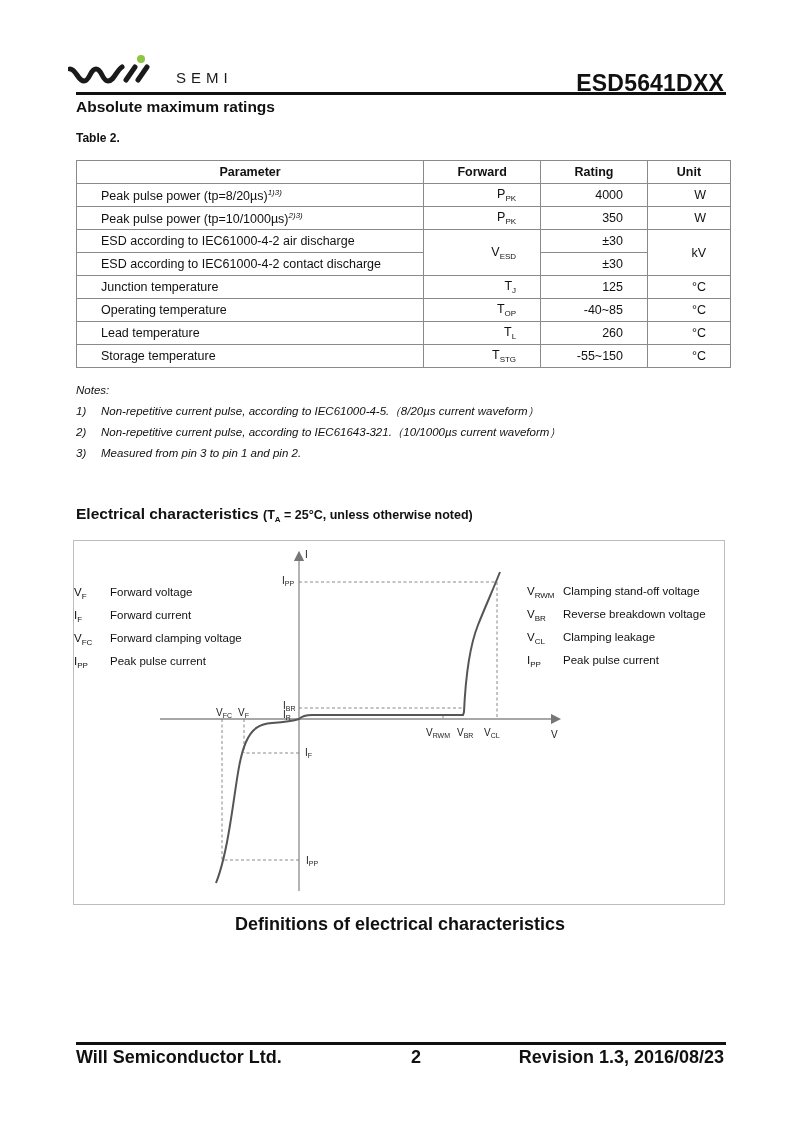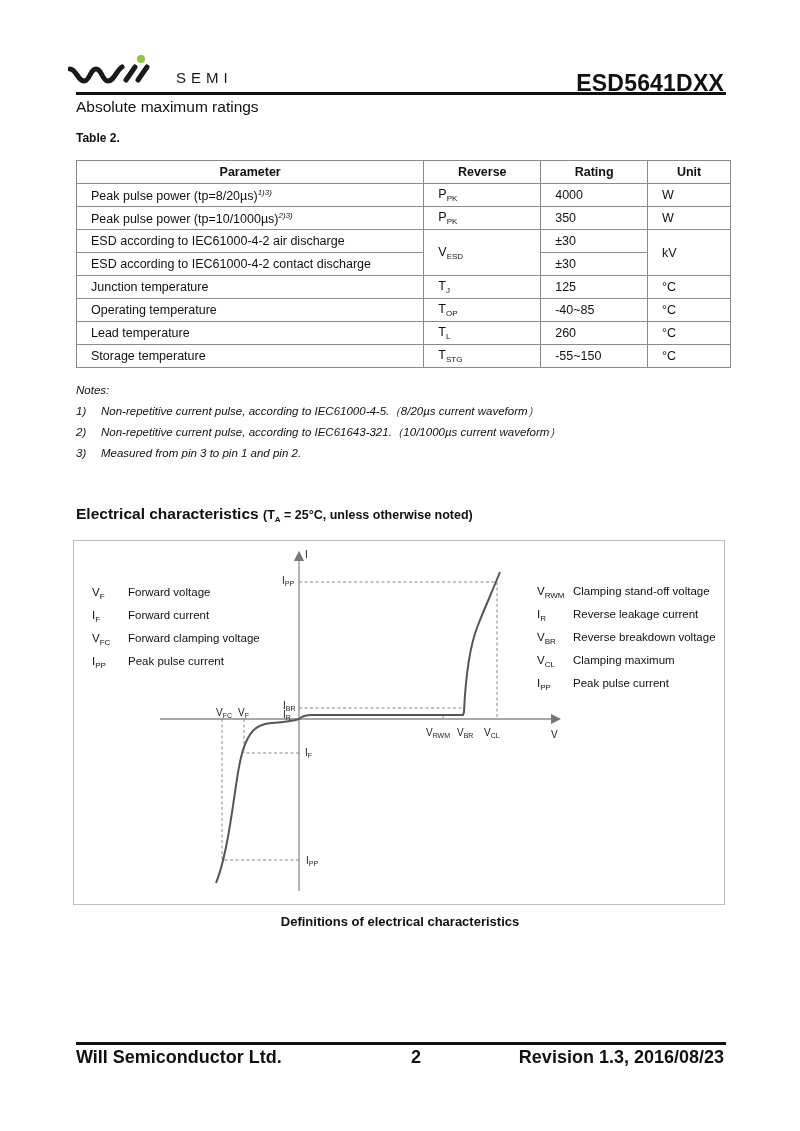--- a/index.html
+++ b/index.html
@@ -4,47 +4,47 @@
 <style>
   html, body { margin: 0; padding: 0; background: #ffffff; }
   body { width: 800px; height: 1131px; position: relative; overflow: hidden;
          font-family: "Liberation Sans", sans-serif; color: #111; }
   .abs { position: absolute; }
   
   .logo { left: 68px; top: 55px; width: 190px; height: 36px; }
   .logo svg { display: block; }
   .part-no { right: 76px; top: 70px; font-size: 23px; font-weight: bold; letter-spacing: 0.2px; }
   .rule-top { left: 76px; top: 92px; width: 650px; height: 3px; background: #111; }
-  .sec-title { left: 76px; top: 98px; font-size: 15.5px; font-weight: normal; }
+  .sec-title { left: 76px; top: 98px; font-size: 15.5px; font-weight: bold; }
   .table-cap { left: 76px; top: 131px; font-size: 12px; font-weight: bold; }
   
   table.ratings { position: absolute; left: 76px; top: 160px; width: 655px;
                   border-collapse: collapse; font-size: 12.5px; }
-  table.ratings th, table.ratings td { border: 1px solid #8a8a8a; height: 22px; padding: 0 14px; }
+  table.ratings th, table.ratings td { border: 1px solid #8a8a8a; height: 22px; padding: 0 24px; }
   table.ratings th { font-weight: bold; text-align: center; height: 22px; }
   table.ratings td.param { text-align: left; }
-  table.ratings td.c { text-align: left; }
+  table.ratings td.c { text-align: right; }
   sub { font-size: 8px; vertical-align: -3px; }
   sup { font-size: 8px; font-style: italic; vertical-align: 5px; }
   
   .notes { left: 76px; top: 380px; font-size: 11.5px; font-style: italic; line-height: 21px; }
   .notes .n { display: flex; }
   .notes .n .num { width: 25px; }
   
   .elec-title { left: 76px; top: 505px; font-size: 15.5px; font-weight: bold; }
   .elec-title .cond { font-size: 12.5px; }
   .chart-box { left: 73px; top: 540px; width: 650px; height: 363px; border: 1px solid #bdbdbd; }
   .chart-svg { left: 0; top: 0; }
   .legend { font-size: 11.5px; line-height: 19px; }
   .legend .row { display: flex; }
   .legend .sym { width: 36px; }
-  .legend-left { left: 92px; top: 583px; }
+  .legend-left { left: 74px; top: 583px; }
   .legend-right { left: 527px; top: 582px; }
-  .legend-right .sym { width: 36px; margin-left: 10px; }
-  .chart-caption { left: 0; width: 800px; top: 914px; text-align: center; font-size: 13px; font-weight: bold; }
+  .legend-right .sym { width: 36px; }
+  .chart-caption { left: 0; width: 800px; top: 914px; text-align: center; font-size: 18px; font-weight: bold; }
   
   .rule-bottom { left: 76px; top: 1042px; width: 650px; height: 3px; background: #111; }
   .footer { top: 1047px; font-size: 18px; font-weight: bold; }
   .footer-left { left: 76px; }
   .footer-center { left: 411px; }
   .footer-right { right: 76px; text-align: right; }
   .lbl { font-size: 10px; fill: #222; font-family: "Liberation Sans", sans-serif; }
   .lbl-sub { font-size: 7px; }
 </style>
 </head>
@@ -68,21 +68,21 @@
 <table class="ratings">
   <colgroup>
     <col style="width:348px">
       <col style="width:117px">
       <col style="width:107px">
       <col style="width:83px">
   </colgroup>
   <tbody>
       <tr>
     <th>Parameter</th>
-    <th>Reverse</th>
+    <th>Forward</th>
     <th>Rating</th>
     <th>Unit</th>
   </tr>
   <tr>
     <td class="param"><span>Peak pulse power (tp=8/20µs)</span><sup>1)3)</sup></td>
     <td class="c"><span>P</span><sub>PK</sub></td>
     <td class="c">4000</td>
     <td class="c">W</td>
   </tr>
   <tr>
@@ -207,30 +207,26 @@
     <span>Peak pulse current</span>
   </div>
 </div>
 
 <div class="abs legend legend-right">
   <div class="row">
     <span class="sym"><span>V</span><sub>RWM</sub></span>
     <span>Clamping stand-off voltage</span>
   </div>
   <div class="row">
-    <span class="sym"><span>I</span><sub>R</sub></span>
-    <span>Reverse leakage current</span>
-  </div>
-  <div class="row">
     <span class="sym"><span>V</span><sub>BR</sub></span>
     <span>Reverse breakdown voltage</span>
   </div>
   <div class="row">
     <span class="sym"><span>V</span><sub>CL</sub></span>
-    <span>Clamping maximum</span>
+    <span>Clamping leakage</span>
   </div>
   <div class="row">
     <span class="sym"><span>I</span><sub>PP</sub></span>
     <span>Peak pulse current</span>
   </div>
 </div>
 
 <div class="abs chart-caption">Definitions of electrical characteristics</div>
 
 <div class="abs rule-bottom"></div>

